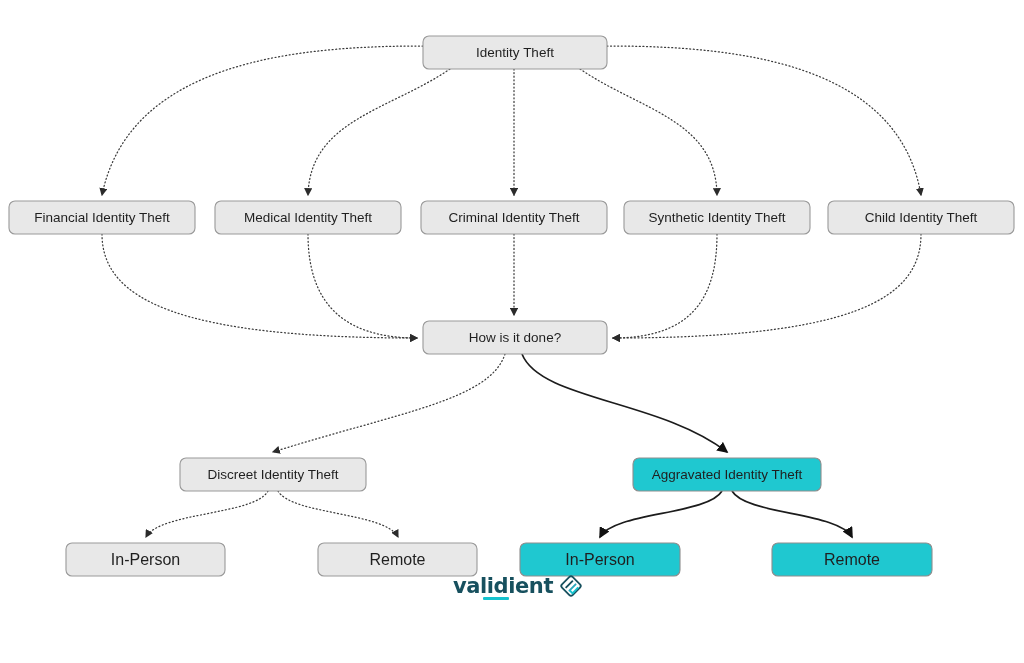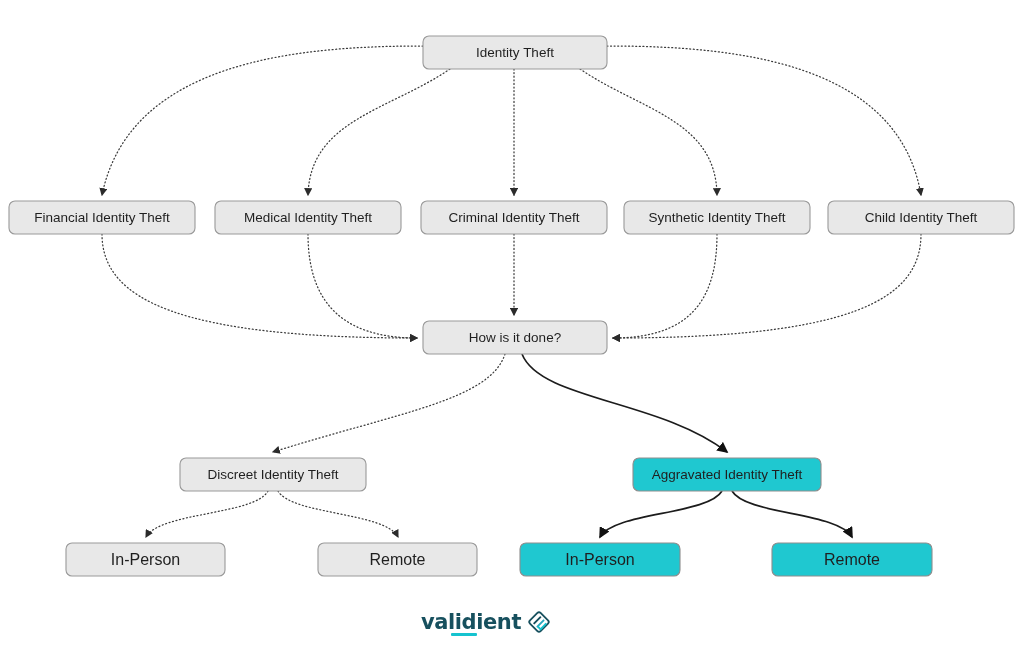--- a/index.html
+++ b/index.html
@@ -55,27 +55,28 @@
     stroke-linecap: round;
   }
   .edge-solid {
     fill: none;
     stroke: #1c1c1c;
     stroke-width: 1.7px;
   }
   .logo-wrap {
     position: absolute;
     left: 0;
-    top: 602px;
+    top: 566px;
     width: 972px;
     height: 40px;
     display: flex;
     align-items: center;
     justify-content: center;
     gap: 6px;
+    padding-left: 32px;
   }
   .logo-text {
     font-family: "DejaVu Sans", sans-serif;
     font-size: 21px;
     font-weight: bold;
     color: #17505e;
     letter-spacing: -0.4px;
     position: relative;
     line-height: 1;
   }

